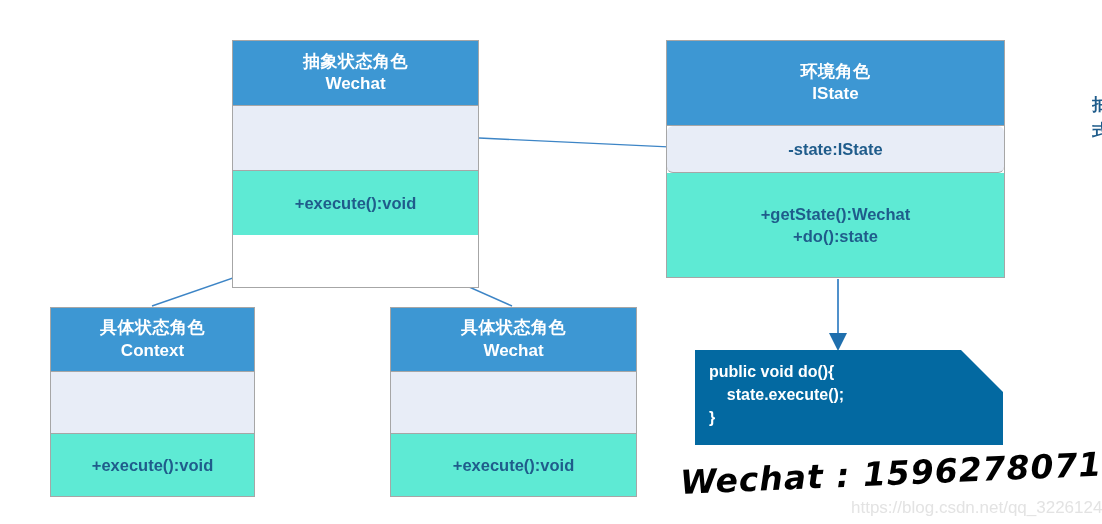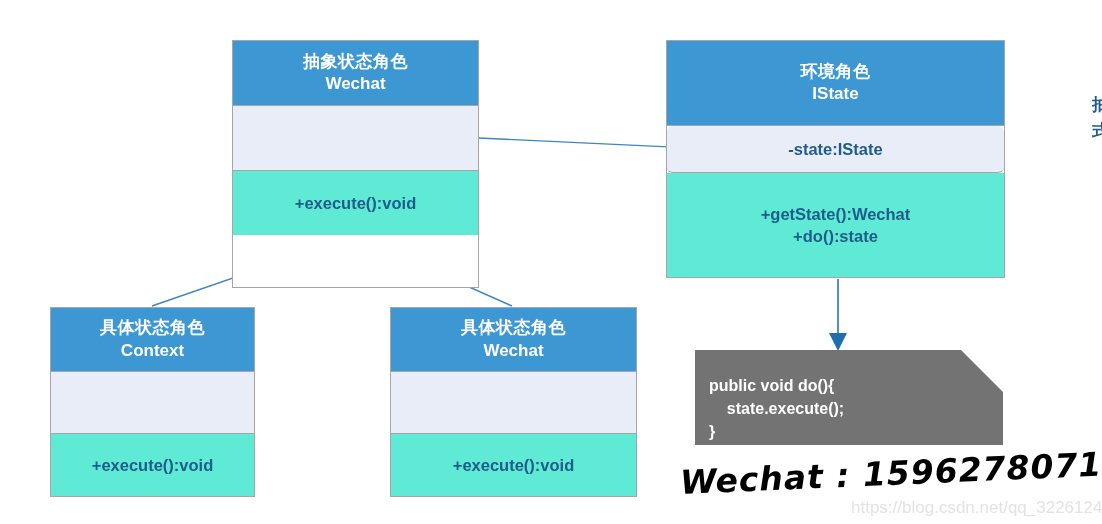--- a/index.html
+++ b/index.html
@@ -68,26 +68,26 @@
     align-items: center;
     justify-content: center;
     line-height: 1.35;
   }
   .uml-methods div, .uml-attrs div { white-space: nowrap; }
 
   
   .note {
     position: absolute;
     box-sizing: border-box;
-    background: #737373;
+    background: #0369a1;
     color: #ffffff;
     font-size: 16px;
     font-weight: bold;
     line-height: 1.45;
-    padding: 24px 0 8px 14px;
+    padding: 10px 0 8px 14px;
     white-space: pre;
     clip-path: polygon(0 0, calc(100% - 42px) 0, 100% 42px, 100% 100%, 0 100%);
     z-index: 3;
   }
 
   
   #connectors {
     position: absolute;
     left: 0; top: 0;
     width: 1102px;

